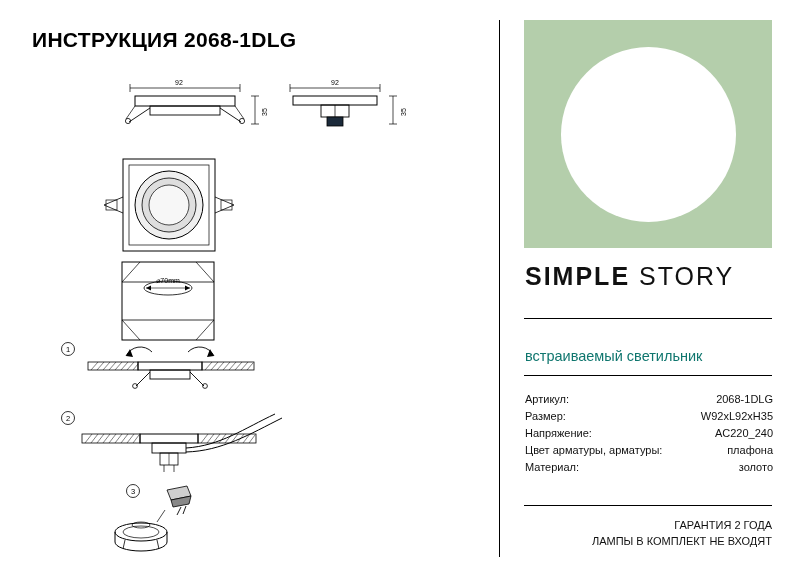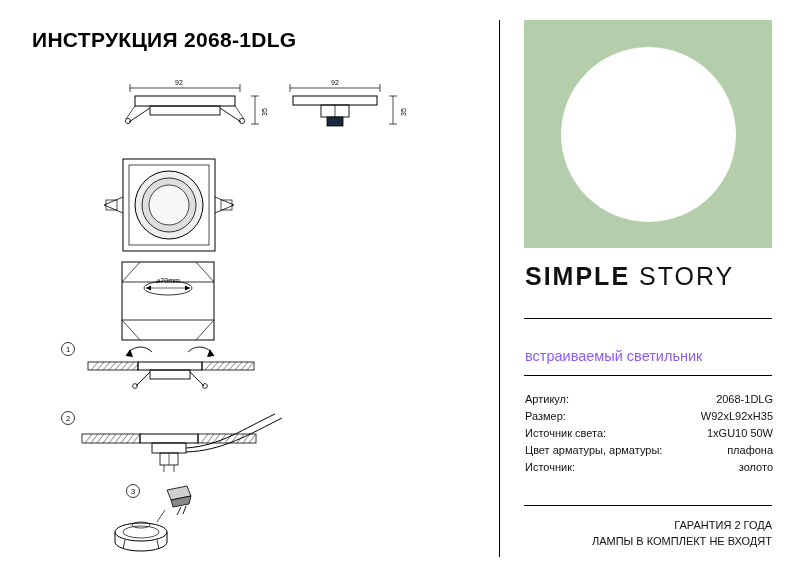--- a/index.html
+++ b/index.html
@@ -50,21 +50,21 @@
 
   .hr{
     position:absolute;left:20px;width:248px;height:1px;background:#000;
   }
   .hr-1{top:318px;}
   .hr-2{top:375px;}
   .hr-3{top:505px;}
 
   .subtitle{
     position:absolute;left:21px;top:348px;
-    font-size:14.5px;color:#8b5cf6;white-space:nowrap;
+    font-size:14.5px;color:#0f766e;white-space:nowrap;
   }
 
   .specs{
     position:absolute;left:21px;top:391px;width:248px;
     font-size:11px;color:#111;line-height:17px;
   }
   .spec-row{display:flex;justify-content:space-between;white-space:nowrap;}
   .spec-label{text-align:left;}
   .spec-value{text-align:left;padding-left:8px;}
 
@@ -291,29 +291,29 @@
     <div class="specs">
       <div class="spec-row">
         <span class="spec-label">Артикул:</span>
         <span class="spec-value">2068-1DLG</span>
       </div>
       <div class="spec-row">
         <span class="spec-label">Размер:</span>
         <span class="spec-value">W92xL92xH35</span>
       </div>
       <div class="spec-row">
-        <span class="spec-label">Источник света:</span>
-        <span class="spec-value">1xGU10 50W</span>
+        <span class="spec-label">Напряжение:</span>
+        <span class="spec-value">AC220_240</span>
       </div>
       <div class="spec-row">
         <span class="spec-label">Цвет арматуры, арматуры:</span>
         <span class="spec-value">плафона</span>
       </div>
       <div class="spec-row">
-        <span class="spec-label">Источник:</span>
+        <span class="spec-label">Материал:</span>
         <span class="spec-value">золото</span>
       </div>
     </div>
 
     <div class="hr hr-3"></div>
 
     <div class="footer">
       <div>ГАРАНТИЯ 2 ГОДА</div>
       <div>ЛАМПЫ В КОМПЛЕКТ НЕ ВХОДЯТ</div>
     </div>

